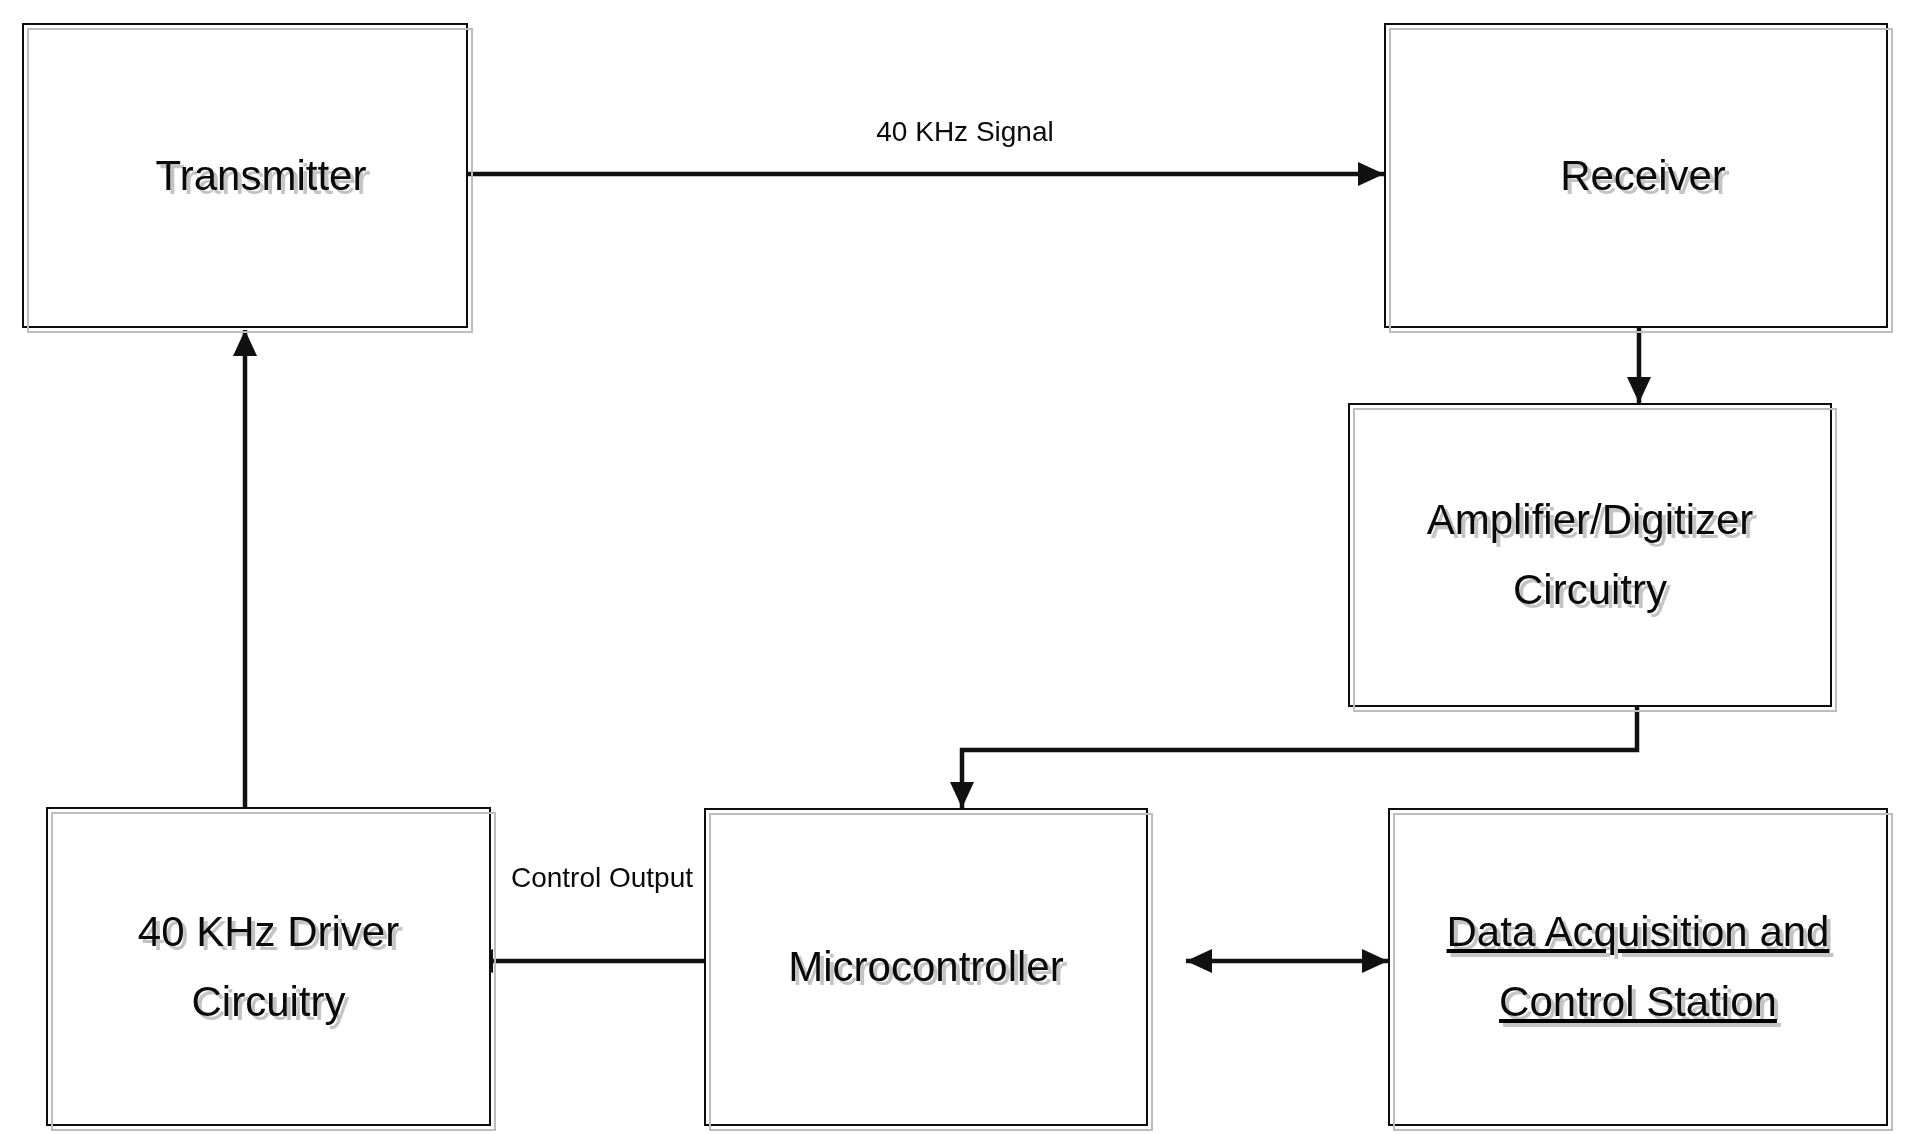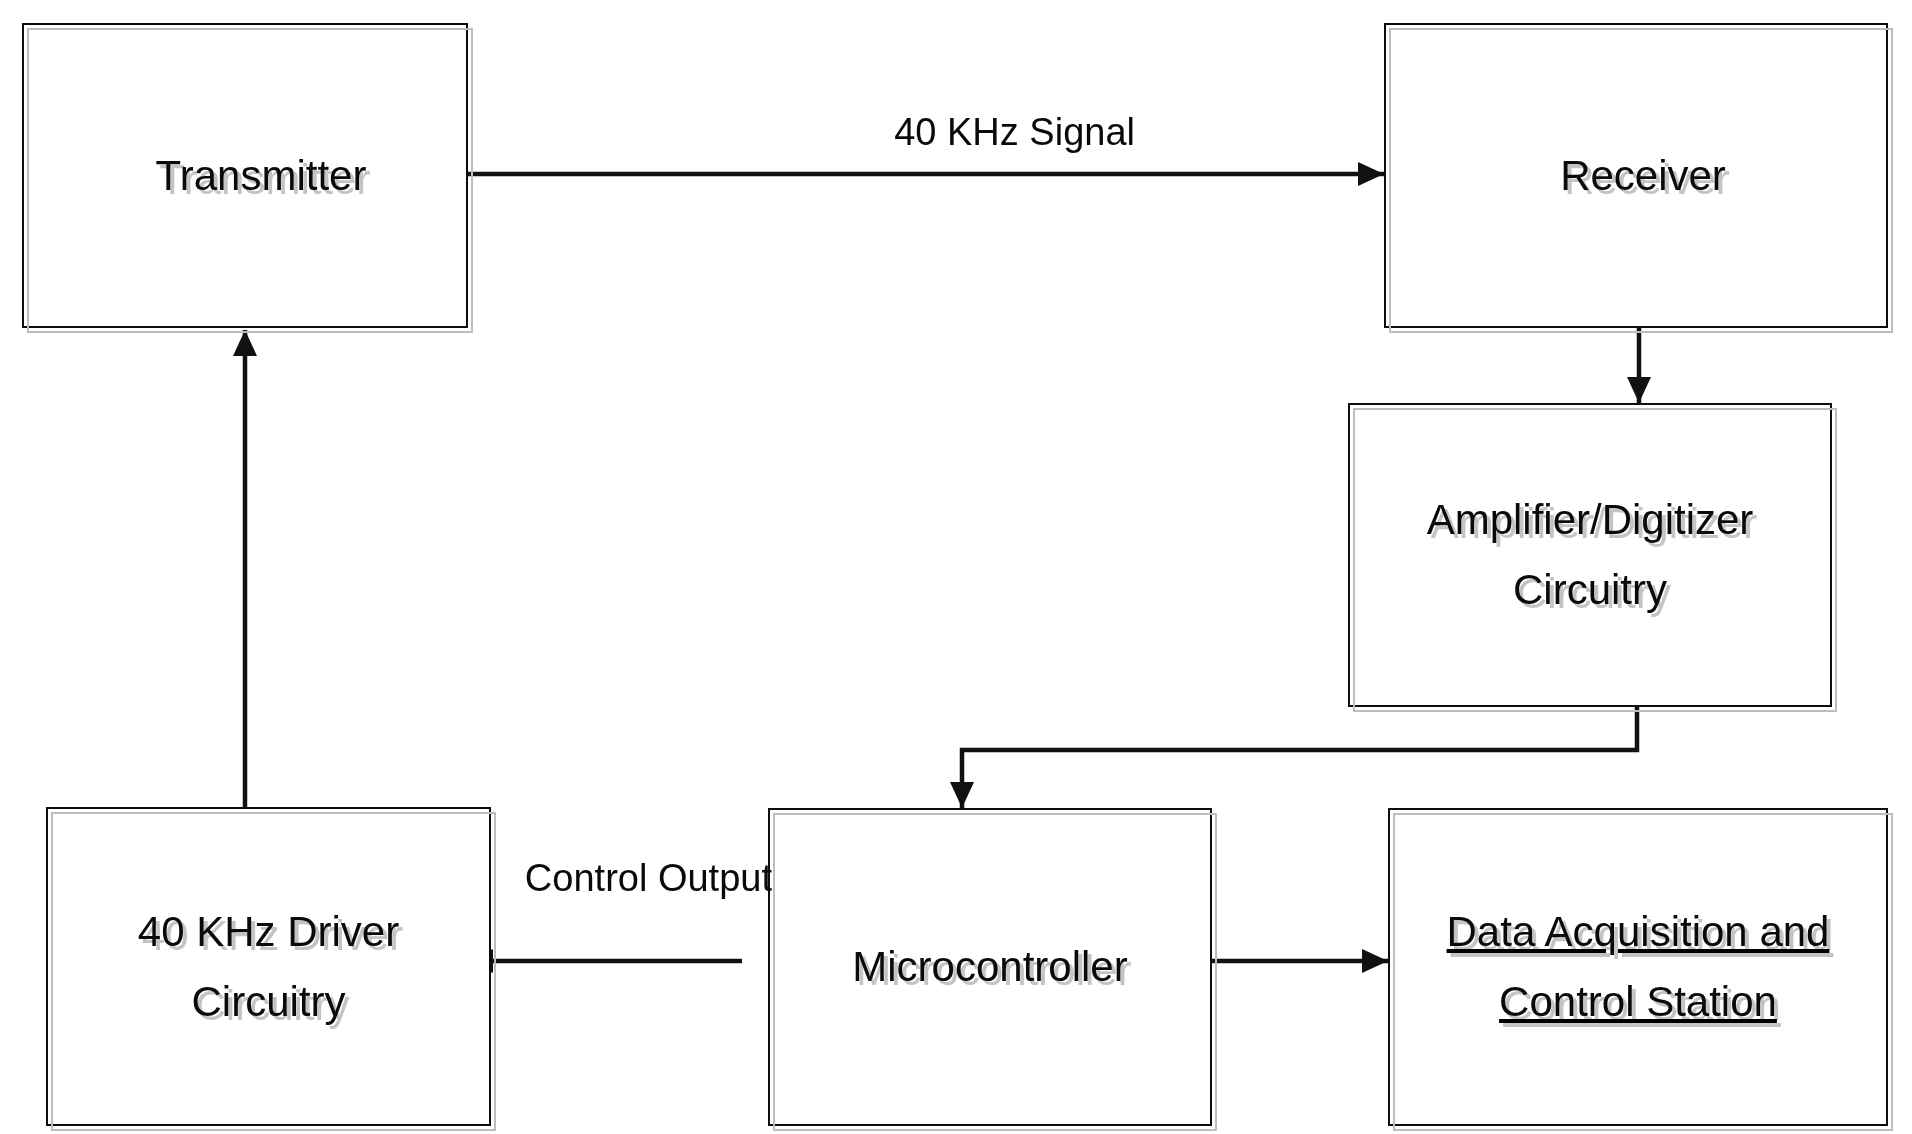--- a/index.html
+++ b/index.html
@@ -40,24 +40,24 @@
     font-size: 42px;
     line-height: 70px;
     color: #0a0a0a;
     white-space: pre-line;
     text-shadow: 4px 4px 0 #c4c4c4;
     z-index: 2;
   }
   .edge-label {
     position: absolute;
     width: 340px;
-    font-size: 38px;
+    font-size: 28px;
     line-height: 40px;
     color: #0a0a0a;
-    text-align: right;
+    text-align: center;
   }
 </style>
 </head>
 <body>
 
 <div class="canvas">
 
   <svg class="connector-layer" viewBox="0 0 1912 1134" xmlns="http://www.w3.org/2000/svg">
     <defs>
       <marker id="arrow" markerUnits="userSpaceOnUse" markerWidth="28" markerHeight="26" refX="26" refY="12" orient="auto-start-reverse">
@@ -83,21 +83,21 @@
   <div class="node" style="left:1348px; top:403px; width:484px; height:304px;">
     <span class="node-label">Amplifier/Digitizer
 Circuitry</span>
   </div>
 
   <div class="node" style="left:22px; top:807px; width:445px; height:319px;margin-left:24px;">
     <span class="node-label">40 KHz Driver
 Circuitry</span>
   </div>
 
-  <div class="node" style="left:768px; top:808px; width:444px; height:318px;">
+  <div class="node" style="left:704px; top:808px; width:444px; height:318px;">
     <span class="node-label">Microcontroller</span>
   </div>
 
   <div class="node" style="left:1388px; top:808px; width:500px; height:318px;text-decoration:underline;">
     <span class="node-label">Data Acquisition and
 Control Station</span>
   </div>
 
   <div class="edge-label" style="left:795px; top:112px;">40 KHz Signal</div>
 

